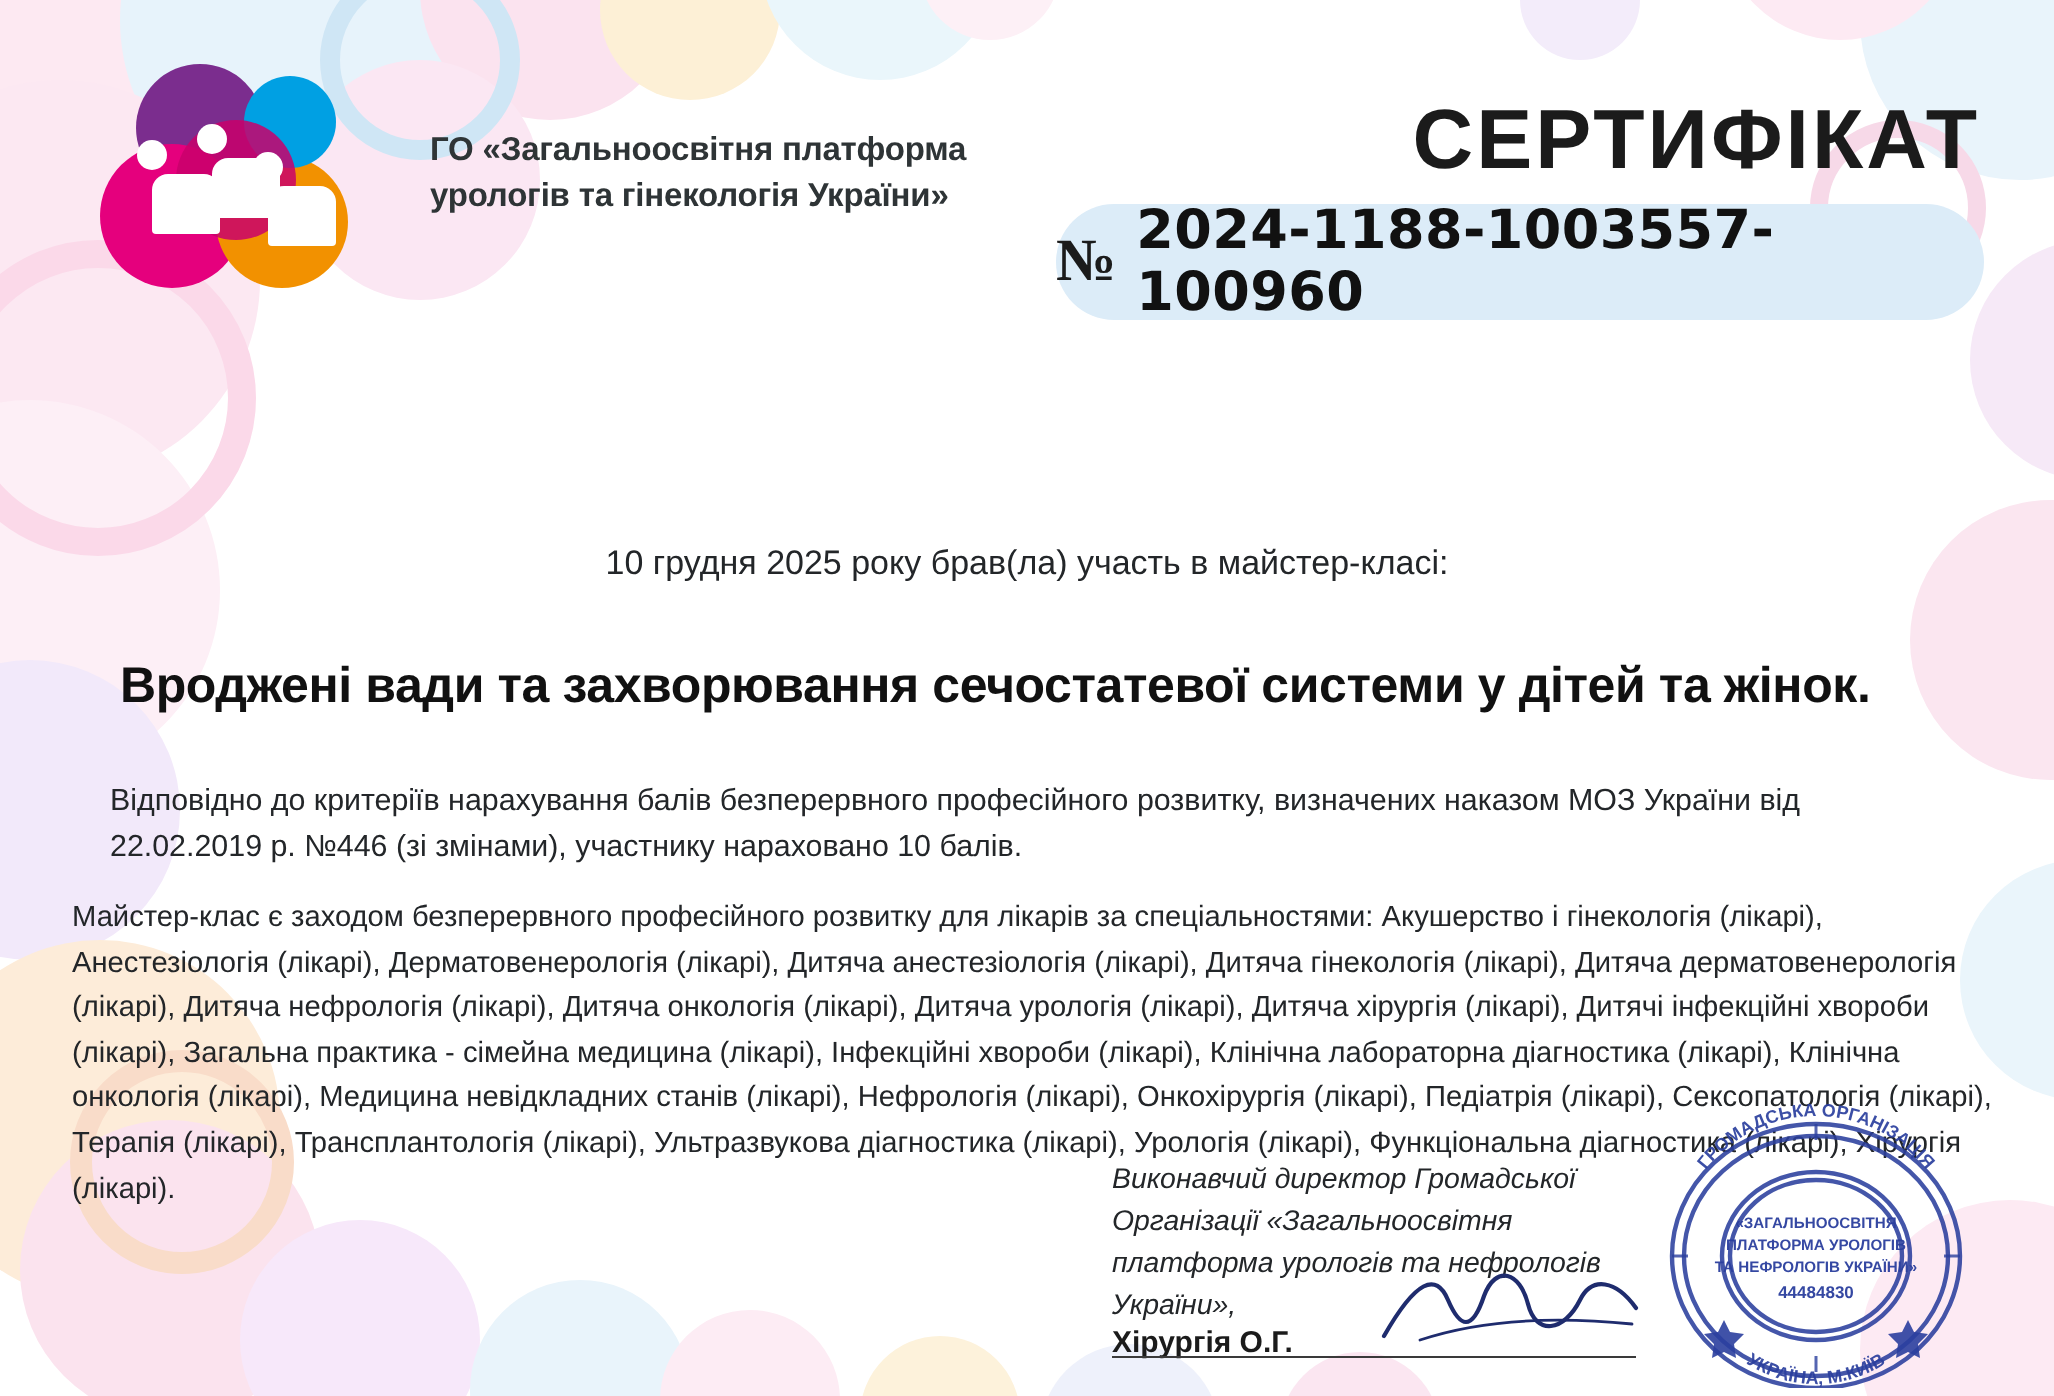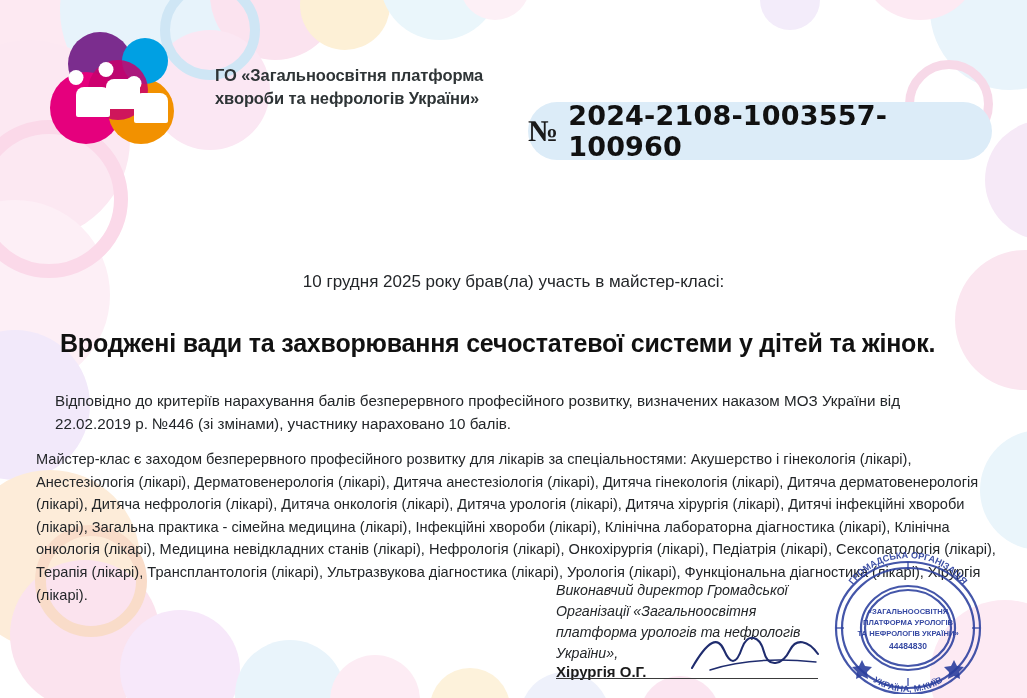--- a/index.html
+++ b/index.html
@@ -303,26 +303,27 @@
           <div class="head"></div>
             <div class="body"></div>
         </div>
         <div class="person" style="left:58px; top:14px;">
           <div class="head"></div>
             <div class="body"></div>
         </div>
       </div>
     </div>
 
-    <div class="org-name">ГО «Загальноосвітня платформа хвороби та нефрологів України»</div>
-
+    <div class="org-name">ГО «Загальноосвітня платформа урологів та гінекологія України»</div>
+
+    <div class="cert-word">СЕРТИФІКАТ</div>
 
     <div class="cert-number-band">
       <span class="num-sign">№</span>
-      <span class="cert-number">2024-2108-1003557-100960</span>
+      <span class="cert-number">2024-1188-1003557-100960</span>
     </div>
   </div>
 
 
   <div class="subline">10 грудня 2025 року брав(ла) участь в майстер-класі:</div>
 
   <div class="title">Вроджені вади та захворювання сечостатевої системи у дітей та жінок.</div>
 
   <div class="accredit">Відповідно до критеріїв нарахування балів безперервного професійного розвитку, визначених наказом МОЗ України від 22.02.2019 р. №446 (зі змінами), участнику нараховано 10 балів.</div>
 

